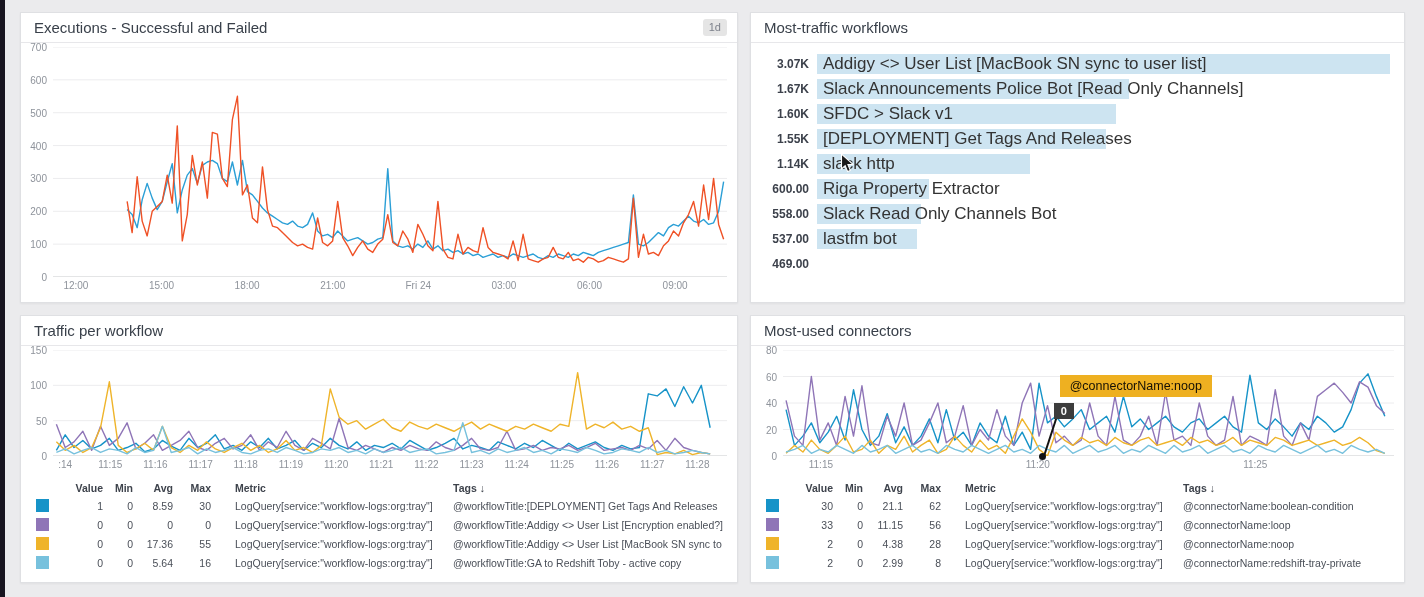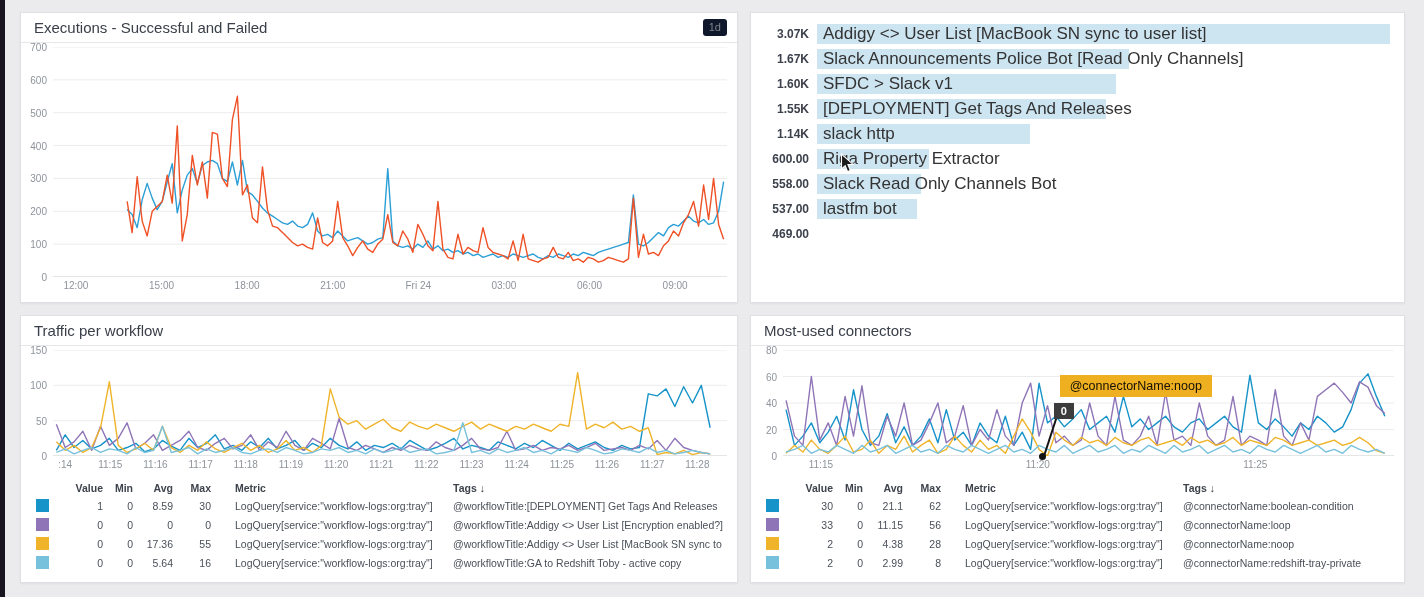--- a/index.html
+++ b/index.html
@@ -11,21 +11,21 @@
   .side-strip { position:absolute; left:0; top:0; width:5px; height:100%; background:#181520; }
 
   .panel { position:absolute; background:#fff; border:1px solid #dfe0e3; box-shadow:0 1px 2px rgba(0,0,0,.05); }
   .p1 { left:20px;  top:12px;  width:718px; height:291px; }
   .p2 { left:750px; top:12px;  width:655px; height:291px; }
   .p3 { left:20px;  top:315px; width:718px; height:268px; }
   .p4 { left:750px; top:315px; width:655px; height:268px; }
 
   .panel header { position:relative; height:30px; border-bottom:1px solid #e7e7ea; display:flex; align-items:center; padding:0 10px 0 13px; }
   .panel h2 { margin:0; font-size:15px; font-weight:500; color:#39404a; }
-  .badge { margin-left:auto; background:#0f172a; border-radius:3px; color:#7d818b; font-size:11px; padding:2px 6px; line-height:1.2; }
+  .badge { margin-left:auto; background:#e5e5e5; border-radius:3px; color:#7d818b; font-size:11px; padding:2px 6px; line-height:1.2; }
 
   
   .chart { display:flex; padding:4px 10px 0 4px; }
   .ygutter { width:28px; position:relative; flex:none; }
   .p1 .ygutter { height:230px; }
   .p3 .ygutter, .p4 .ygutter { height:106px; }
   .ylab { position:absolute; right:6px; transform:translateY(-50%); font-size:10px; color:#8e939b; }
   .plotcol { flex:1; display:flex; flex-direction:column; min-width:0; }
   .plot { position:relative; }
   .p1 .plot { height:230px; }
@@ -108,20 +108,23 @@
           <div class="xlab" style="left: 54.2%;">Fri 24</div>
           <div class="xlab" style="left: 66.9%;">03:00</div>
           <div class="xlab" style="left: 79.6%;">06:00</div>
           <div class="xlab" style="left: 92.3%;">09:00</div>
         </div>
     </div>
   </div>
 </section>
 
 <section class="panel p2">
+  <header>
+    <h2>Most-traffic workflows</h2>
+  </header>
   <div class="toplist">
       <div class="tl-row">
         <span class="tl-value">3.07K</span>
         <div class="tl-track">
           <div class="tl-bar" style="width: 100%; background: rgb(205, 228, 241);"></div>
           <span class="tl-label">Addigy &lt;&gt; User List [MacBook SN sync to user list]</span>
         </div>
       </div>
       <div class="tl-row">
         <span class="tl-value">1.67K</span>

